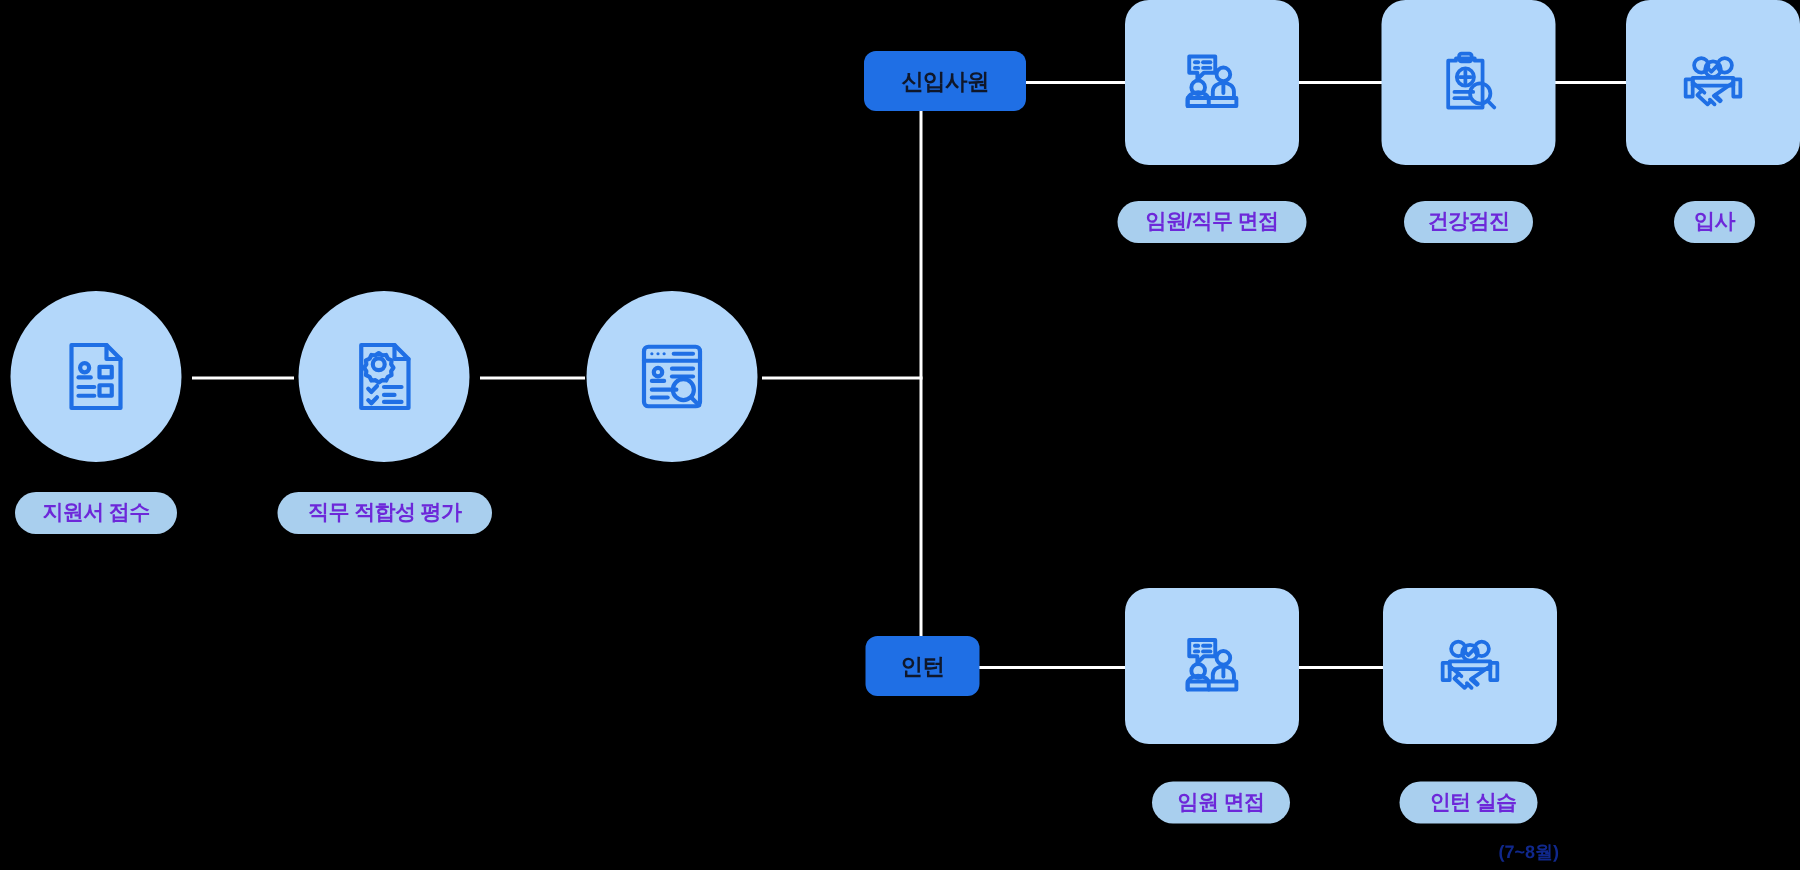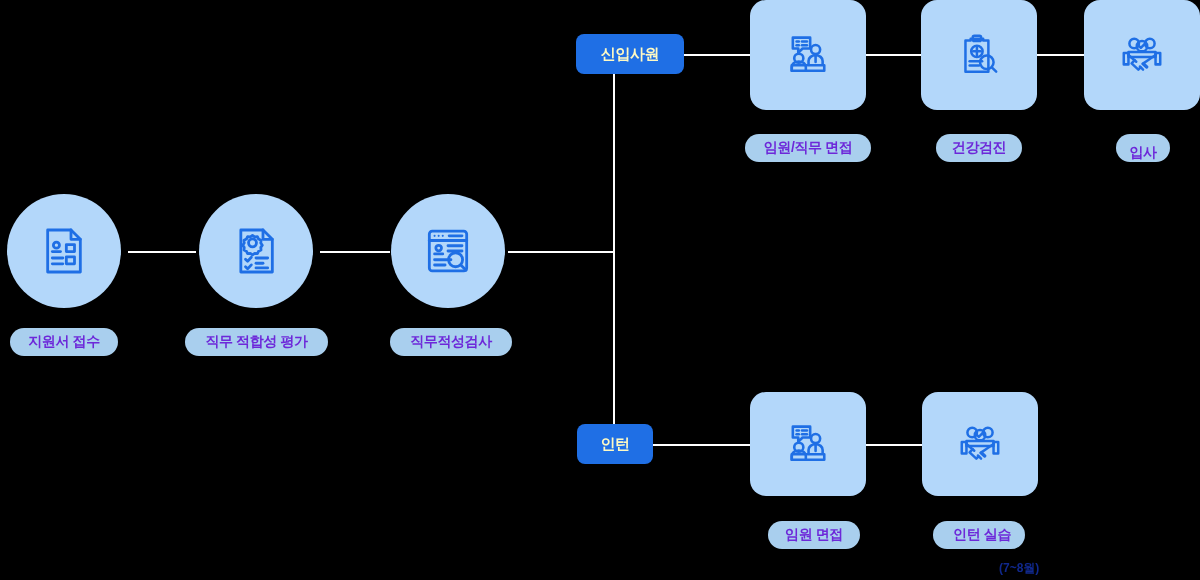--- a/index.html
+++ b/index.html
@@ -71,21 +71,21 @@
     box-sizing: border-box;
     white-space: nowrap;
   }
 
   
   .badge {
     position: absolute;
     height: 40px;
     border-radius: 8px;
     background: #1f6fe5;
-    color: #fef9c3;
+    color: #0f172a;
     font-size: 15px;
     font-weight: bold;
     letter-spacing: -0.4px;
     display: flex;
     align-items: center;
     justify-content: center;
     padding: 0 16px;
     box-sizing: border-box;
     white-space: nowrap;
   }
@@ -165,23 +165,20 @@
       </svg>
     </span>
   </div>
 
   <div class="pill" style="left:185px; top:328px; width:143px;">
     <span>직무 적합성 평가</span>
   </div>
   <div class="pill" style="left:10px; top:328px; width:108px;">
     <span>지원서 접수</span>
   </div>
-  <div class="pill" style="left:390px; top:328px; width:122px;">
-    <span>직무적성검사</span>
-  </div>
 
   <div class="badge" style="left:576px; top:34px; width:108px;">
     <span>신입사원</span>
   </div>
 
   <div class="card-node" style="left:750px; top:0px;">
     <span>
       <svg width="52" height="52" viewBox="0 0 48 48" fill="none" stroke="#1f6fe5" stroke-width="2.4" stroke-linecap="round" stroke-linejoin="round">
         <path d="M10 8h16v10H19l-4 4v-4h-5z"></path>
         <path d="M13.5 11.5h2"></path>
@@ -232,21 +229,21 @@
       </svg>
     </span>
   </div>
 
   <div class="pill" style="left:745px; top:134px; width:126px;">
     <span>임원/직무 면접</span>
   </div>
   <div class="pill" style="left:936px; top:134px; width:86px;">
     <span>건강검진</span>
   </div>
-  <div class="pill" style="left:1116px; top:134px; width:54px;align-items:flex-end;">
+  <div class="pill" style="left:1116px; top:134px; width:54px;">
     <span>입사</span>
   </div>
 
   <div class="badge" style="left:577px; top:424px; width:76px;">
     <span>인턴</span>
   </div>
 
   <div class="card-node short" style="left:750px; top:392px;">
     <span>
       <svg width="52" height="52" viewBox="0 0 48 48" fill="none" stroke="#1f6fe5" stroke-width="2.4" stroke-linecap="round" stroke-linejoin="round">

